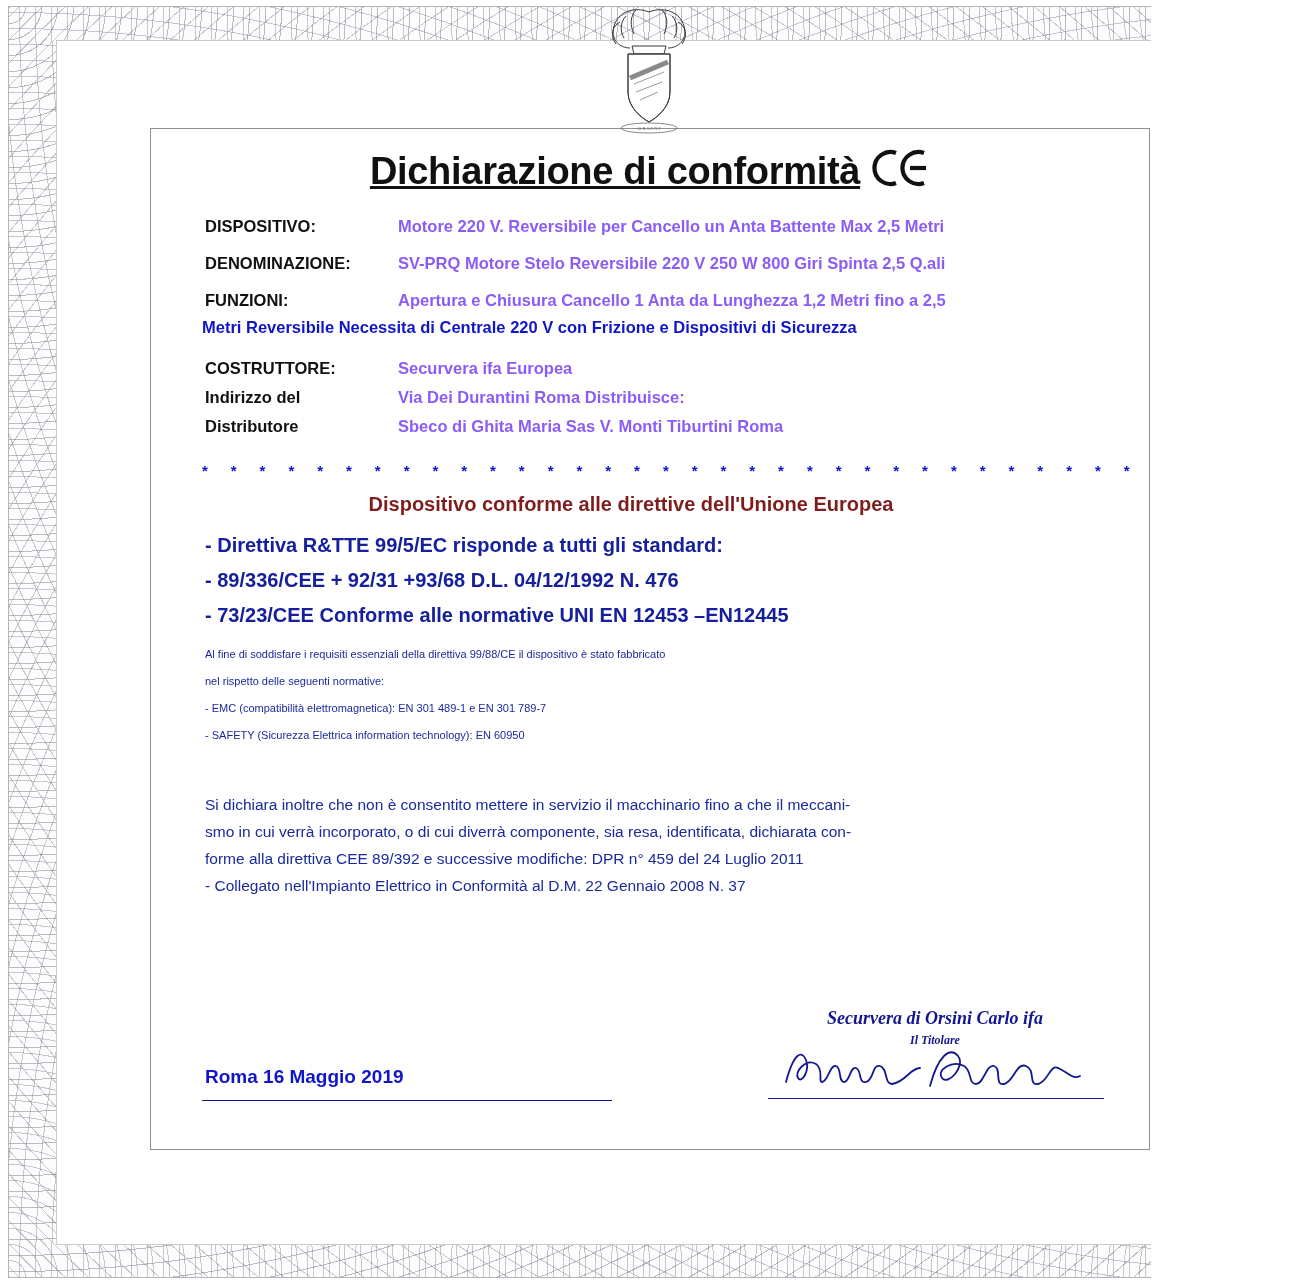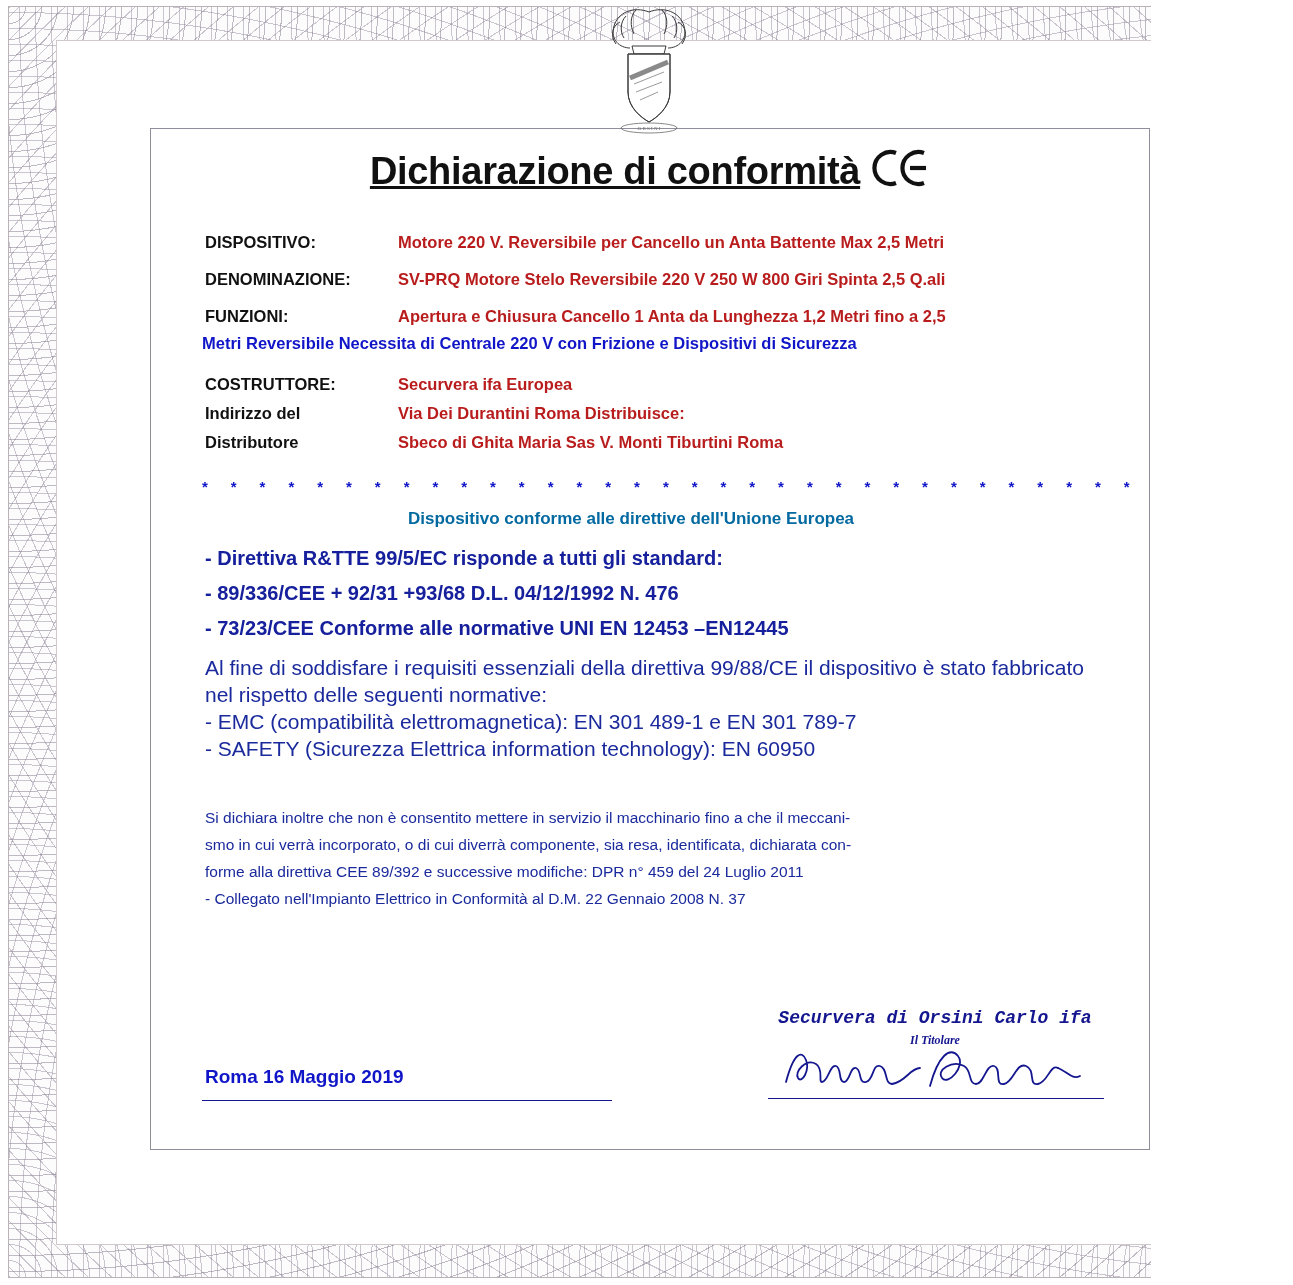--- a/index.html
+++ b/index.html
@@ -102,27 +102,27 @@
   }
   .field-label {
     font-size: 16.5px;
     font-weight: bold;
     color: #111111;
     white-space: nowrap;
   }
   .field-value {
     font-size: 16.5px;
     font-weight: bold;
-    color: #b91c1c;
+    color: #8b5cf6;
     white-space: nowrap;
   }
   .lbl-w1 { width: 193px; flex: 0 0 193px; }
   .lbl-w2 { width: 193px; flex: 0 0 193px; }
 
-  .block-1 { margin-top: 40px; }
+  .block-1 { margin-top: 24px; }
   .row-gap { height: 18px; }
 
   .cont-line {
     font-size: 16.5px;
     font-weight: bold;
     color: #1015c8;
     padding-left: 55px;
   }
 
   .stars {
@@ -130,44 +130,44 @@
     margin-top: 26px;
     font-size: 15px;
     color: #1015c8;
     letter-spacing: 9.4px;
     white-space: nowrap;
     font-weight: bold;
   }
 
   .centered-line {
     text-align: center;
-    font-size: 17px;
-    font-weight: bold;
-    color: #0369a1;
+    font-size: 20px;
+    font-weight: bold;
+    color: #7f1d1d;
     margin-top: 14px;
     padding-right: 38px;
   }
 
   .dir-list {
     margin-top: 18px;
     padding-left: 55px;
   }
   .dir-list div {
     font-size: 20px;
     font-weight: bold;
     color: #16209c;
     margin-bottom: 12px;
     white-space: nowrap;
   }
 
   .para {
     margin-top: 14px;
     padding-left: 55px;
     padding-right: 22px;
-    font-size: 21px;
+    font-size: 11px;
     color: #1a2a9c;
     line-height: 27px;
   }
   .para .bold { font-weight: normal; }
 
   .para2 {
     margin-top: 42px;
     padding-left: 55px;
     padding-right: 22px;
     font-size: 15.5px;
@@ -182,21 +182,21 @@
     top: 880px;
     width: 1000px;
     height: 140px;
   }
   .sig-company {
     position: absolute;
     left: 620px;
     top: 0px;
     width: 330px;
     text-align: center;
-    font-family: Liberation Mono, monospace;
+    font-family: Liberation Serif, serif;
     font-style: italic;
     font-weight: bold;
     font-size: 18px;
     color: #14168f;
     white-space: nowrap;
   }
   .sig-role {
     position: absolute;
     left: 620px;
     top: 25px;

